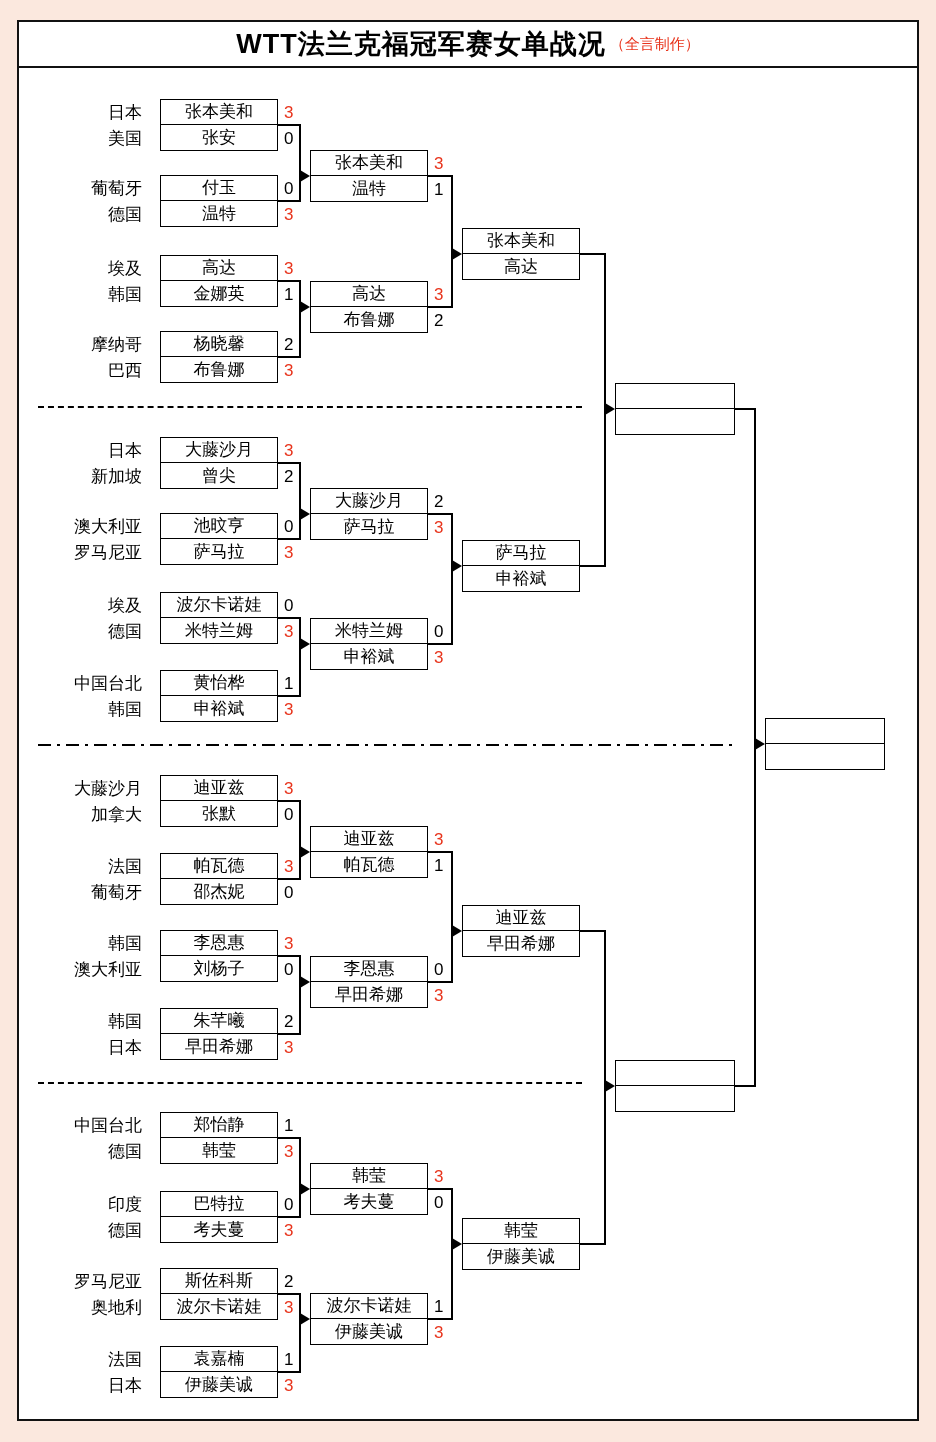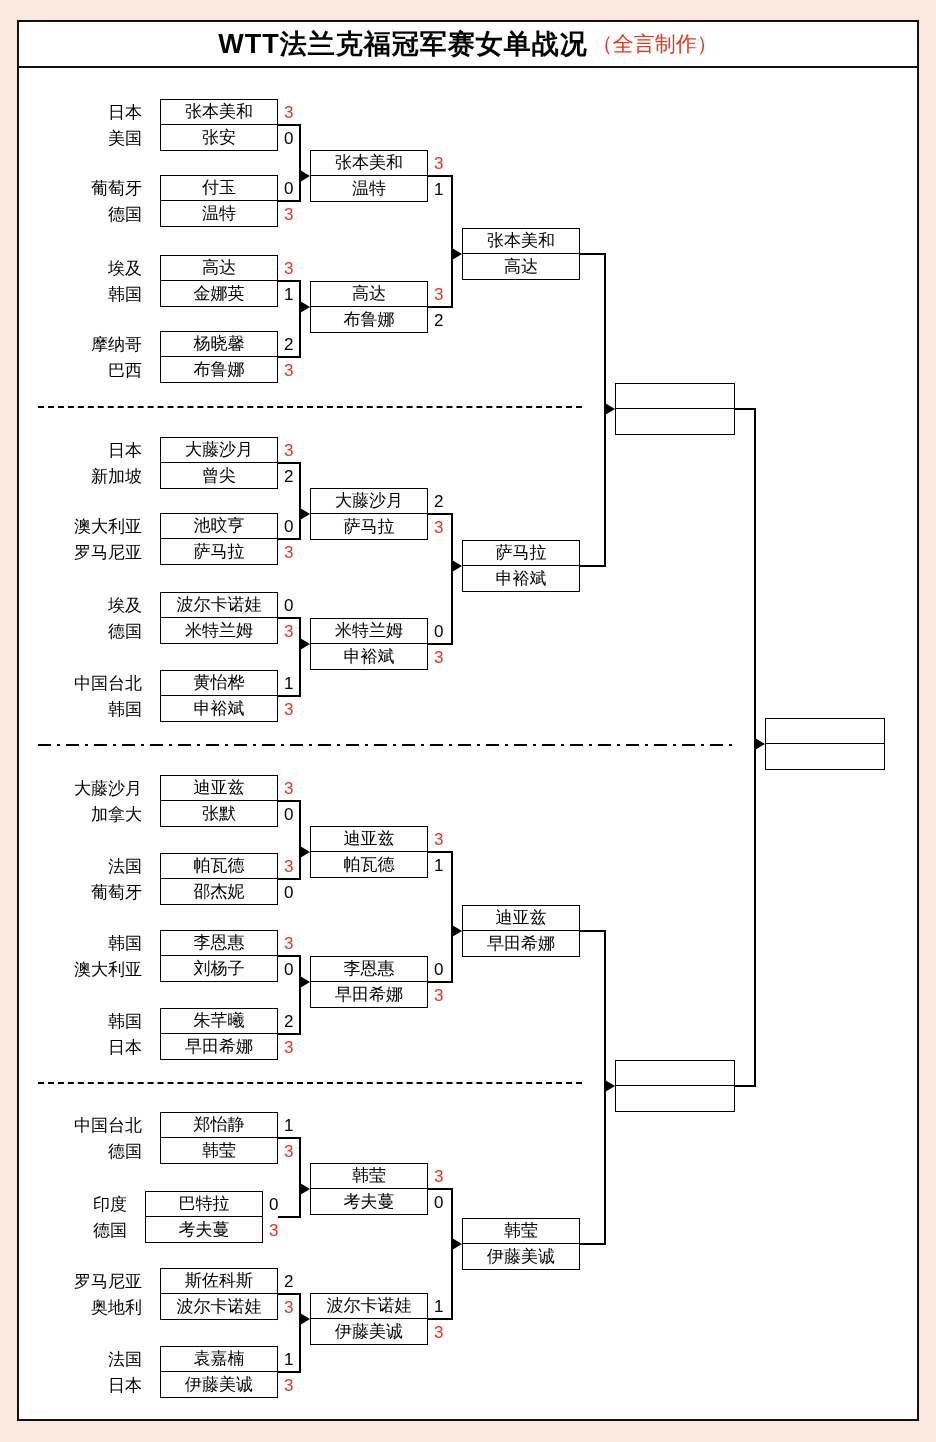--- a/index.html
+++ b/index.html
@@ -15,21 +15,21 @@
   .frame {
     position:absolute; left:17px; top:20px; width:902px; height:1401px;
     background:#fff; border:2.5px solid #111;
   }
   .titlebar {
     position:absolute; left:17px; top:20px; width:902px; height:48px;
     border:2.5px solid #111; background:#fff;
     display:flex; align-items:center; justify-content:center;
   }
   .title { font-size:27px; font-weight:bold; letter-spacing:1px; }
-  .credit { font-size:21px; color:#e8341c; margin-left:4px; }
+  .credit { font-size:15px; color:#e8341c; margin-left:4px; }
 
   
   .m { position:absolute;border-radius:12px; }
   .r { position:relative; width:118px; height:26px; }
   .b {
     position:absolute; left:0; top:0; width:118px; height:26px;
     border:1.5px solid #000; background:#fff;
     display:flex; align-items:center; justify-content:center;
     font-size:17px; line-height:26px; white-space:nowrap; overflow:hidden;
   }
@@ -316,21 +316,21 @@
       <span class="b">郑怡静</span>
       <span class="s">1</span>
     </div>
     <div class="r">
       <span class="c">德国</span>
       <span class="b">韩莹</span>
       <span class="s win">3</span>
     </div>
   </div>
 
-  <div class="m" style="left:145px;top:1191px">
+  <div class="m" style="left:160px;top:1191px">
     <div class="r">
       <span class="c">印度</span>
       <span class="b">巴特拉</span>
       <span class="s">0</span>
     </div>
     <div class="r">
       <span class="c">德国</span>
       <span class="b">考夫蔓</span>
       <span class="s win">3</span>
     </div>

